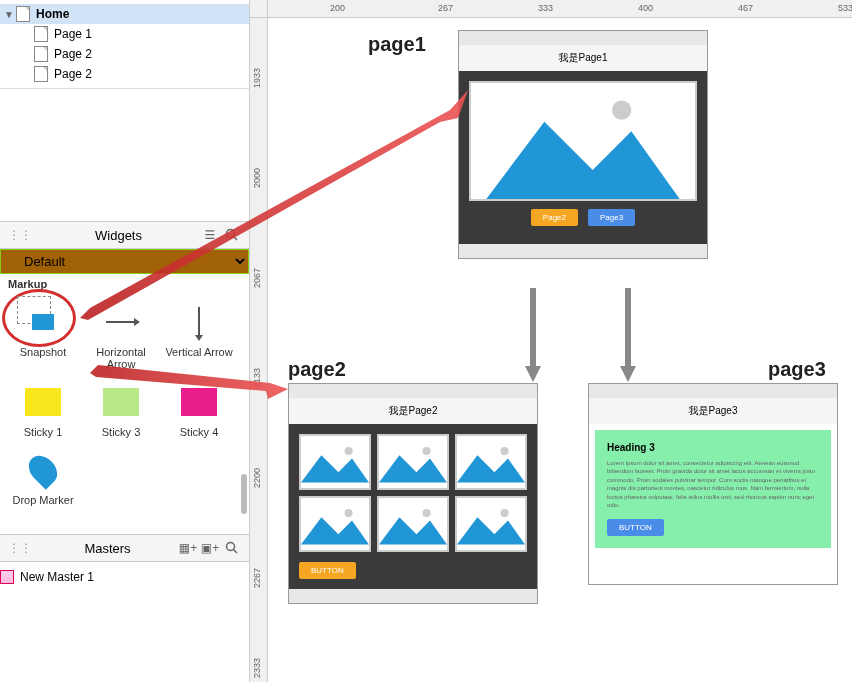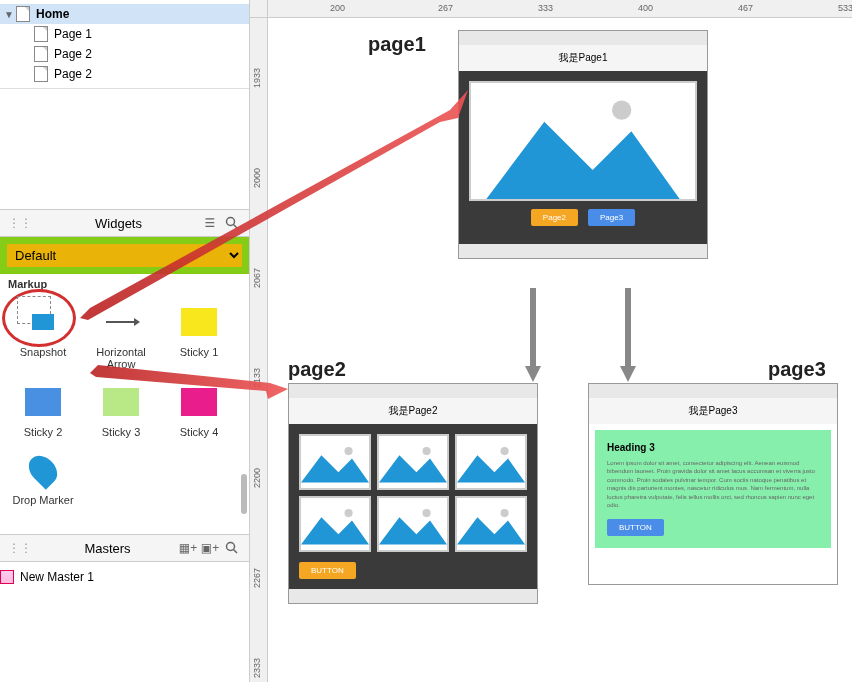--- a/index.html
+++ b/index.html
@@ -15,21 +15,21 @@
 .page-icon { width: 14px; height: 16px; border: 1px solid #888; background: #fff; margin-right: 6px; position: relative; }
 .page-icon::after { content: ''; position: absolute; top: 0; right: 0; border-top: 4px solid #ccc; border-left: 4px solid transparent; }
 
 .spacer-flex { flex: 1; }
 
 .panel-header { display: flex; align-items: center; padding: 4px 8px; border-top: 1px solid #ccc; border-bottom: 1px solid #ccc; background: #f5f5f5; }
 .panel-header .grip { color: #999; margin-right: 8px; }
 .panel-header .title { flex: 1; text-align: center; font-size: 13px; }
 .panel-header .icon-btn { width: 18px; height: 18px; margin-left: 4px; cursor: pointer; color: #666; display: flex; align-items: center; justify-content: center; }
 
-.widget-select { width: 100%; border: 7px solid #84cc16; padding: 3px 4px; font-size: 13px; background: #eab308; }
+.widget-select { width: 100%; border: 1px solid #84cc16; padding: 3px 19px; font-size: 13px; background: #a16207; }
 
 .widgets-scroll { overflow-y: auto; position: relative; }
 .widget-section-title { padding: 4px 8px; font-weight: bold; color: #333; font-size: 11px; }
 .widget-grid { display: flex; flex-wrap: wrap; padding: 8px 4px; }
 .widget-item { width: 78px; text-align: center; margin-bottom: 12px; cursor: pointer; }
 .widget-thumb { width: 40px; height: 40px; margin: 0 auto 4px; display: flex; align-items: center; justify-content: center; }
 .widget-label { font-size: 11px; color: #333; }
 
 .sticky { width: 36px; height: 28px; }
 .sticky.yellow { background: #f8e71c; }
@@ -150,29 +150,29 @@
         <div class="widget-label">Snapshot</div>
       </div>
       <div class="widget-item">
         <div class="widget-thumb">
             <div class="arrow-h"></div>
           </div>
         <div class="widget-label">Horizontal Arrow</div>
       </div>
       <div class="widget-item">
         <div class="widget-thumb">
+            <div class="arrow-v"></div>
+          </div>
+        <div class="widget-label">Vertical Arrow</div>
+      </div>
+      <div class="widget-item">
+        <div class="widget-thumb">
             <div class="sticky yellow"></div>
           </div>
         <div class="widget-label">Sticky 1</div>
-      </div>
-      <div class="widget-item">
-        <div class="widget-thumb">
-            <div class="sticky blue"></div>
-          </div>
-        <div class="widget-label">Sticky 2</div>
       </div>
       <div class="widget-item">
         <div class="widget-thumb">
             <div class="sticky green"></div>
           </div>
         <div class="widget-label">Sticky 3</div>
       </div>
       <div class="widget-item">
         <div class="widget-thumb">
             <div class="sticky pink"></div>

